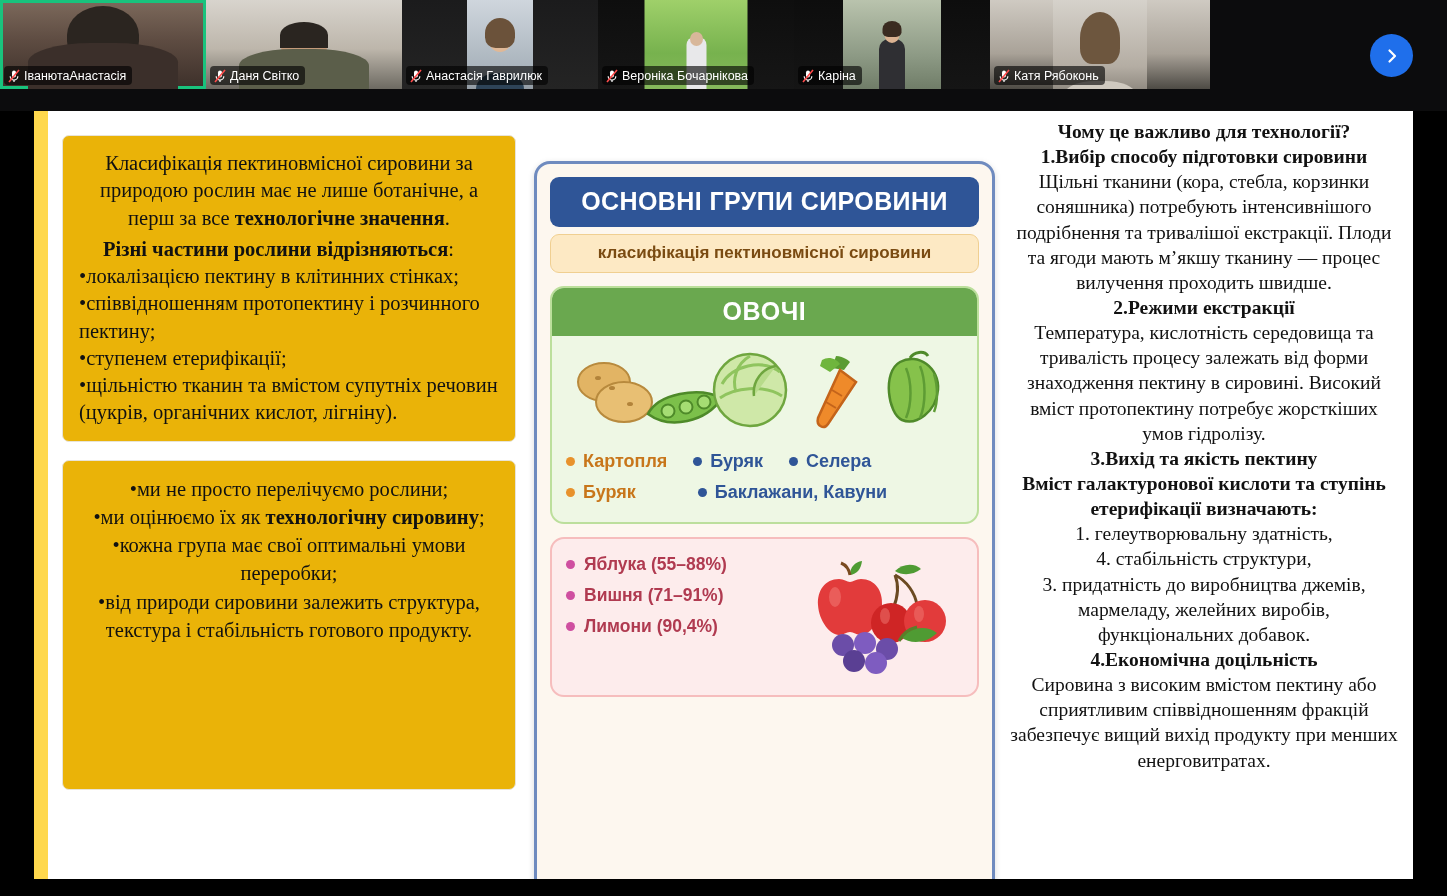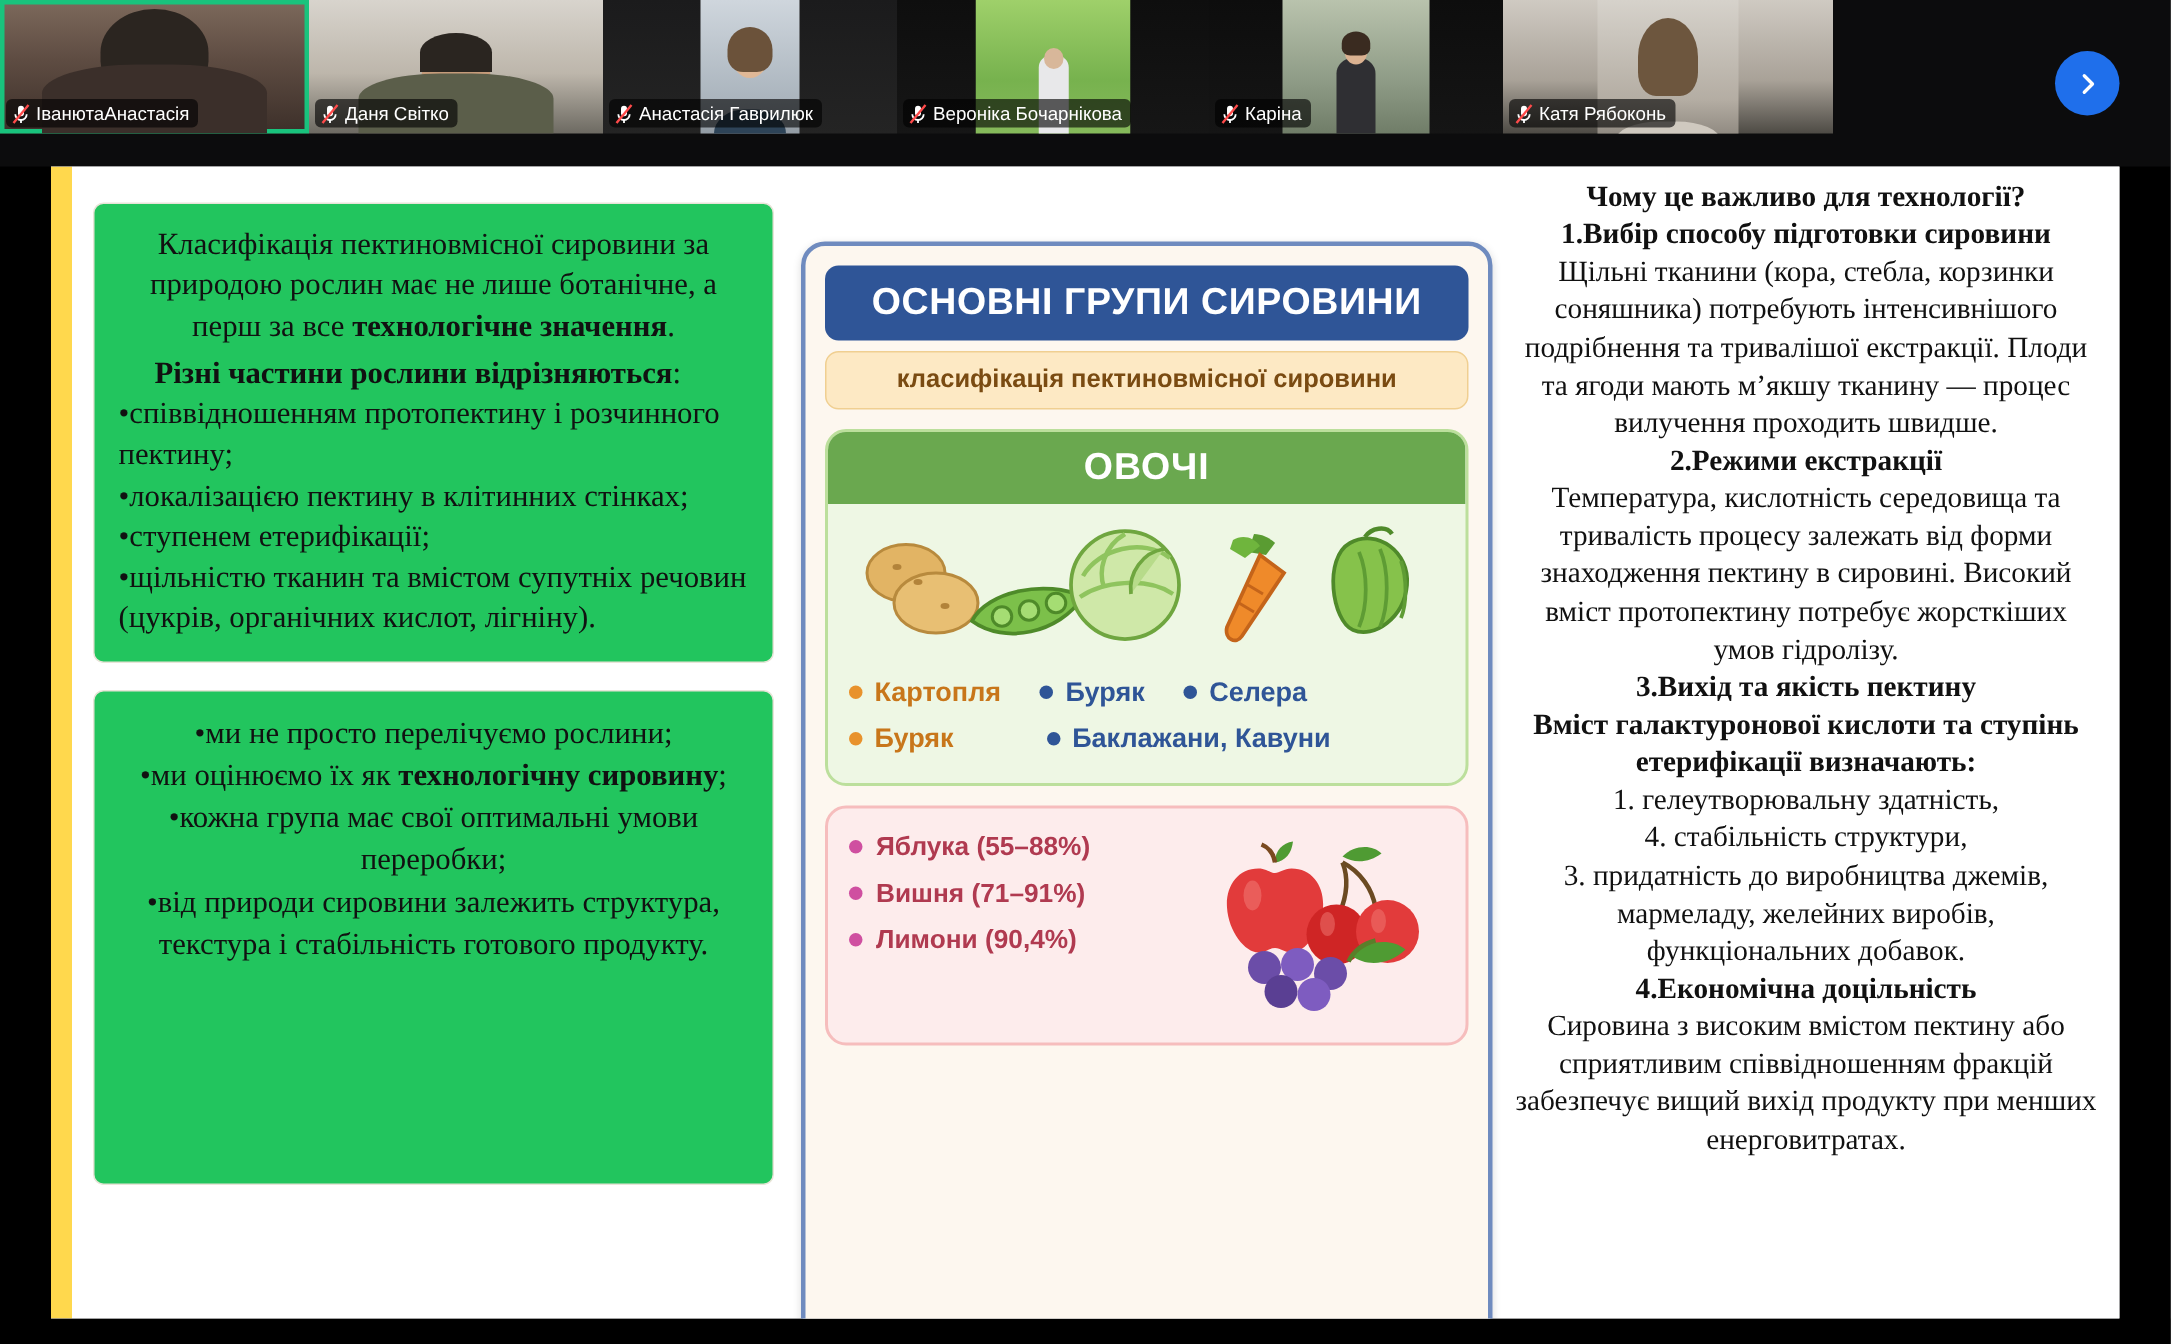--- a/index.html
+++ b/index.html
@@ -77,21 +77,21 @@
   .t0 { width: 206px; left: 0; }
   .t1 { width: 196px; }
   .t2 { width: 196px; }
   .t3 { width: 196px; }
   .t4 { width: 196px; }
   .t5 { width: 196px; padding-left: 24px; }
 
   .bg-a { background: linear-gradient(180deg,#7d6a5c 0%,#5e4c42 45%,#3c2f29 100%); }
   .bg-b { background: linear-gradient(180deg,#d8d4cd 0%,#bdb6ab 55%,#6d6a62 100%); }
   .bg-c { background: linear-gradient(180deg,#1b1b1c 0%,#242424 100%); }
-  .bg-d { background: linear-gradient(180deg,#0e0e0e 0%,#161616 100%); padding-left: 12px; }
+  .bg-d { background: linear-gradient(180deg,#0e0e0e 0%,#161616 100%); }
   .bg-e { background: linear-gradient(180deg,#0d0d0d 0%,#151515 100%); }
   .bg-f { background: linear-gradient(180deg,#cfcac2 0%,#a9a298 60%,#4e4b45 100%); }
   .head {
     position: absolute;
     left: 50%;
     transform: translateX(-50%);
     border-radius: 50%;
   }
   .body {
     position: absolute;
@@ -155,21 +155,21 @@
   }
 
   
   .col-left {
     position: absolute;
     left: 14px;
     top: 24px;
     width: 454px;
   }
   .panel {
-    background: #22c55e;
+    background: #eab308;
     border: 1px solid #e8e4d8;
     border-radius: 7px;
     padding: 14px 16px;
     font-family: "Liberation Serif", serif;
     color: #111;
   }
   .panel p { margin: 0; }
   .lead {
     font-size: 20.5px;
     line-height: 1.33;
@@ -471,22 +471,22 @@
     <div class="slide-inner">
 
       <div class="col-left">
         <div class="panel">
           <p class="lead">
             <span>Класифікація пектиновмісної сировини за природою рослин має не лише ботанічне, а перш за все </span><span class="bold">технологічне значення</span><span>.</span>
           </p>
           <p class="list-line" style="margin-top:4px;margin-left:24px;">
             <span class="bold">Різні частини рослини відрізняються</span><span>:</span>
           </p>
+          <p class="list-line">•локалізацією пектину в клітинних стінках;</p>
           <p class="list-line">•співвідношенням протопектину і розчинного пектину;</p>
-          <p class="list-line">•локалізацією пектину в клітинних стінках;</p>
           <p class="list-line">•ступенем етерифікації;</p>
           <p class="list-line">•щільністю тканин та вмістом супутніх речовин (цукрів, органічних кислот, лігніну).</p>
         </div>
 
         <div class="panel panel2">
           <p>•ми не просто перелічуємо рослини;</p>
           <p>
             <span>•ми оцінюємо їх як </span><span class="bold">технологічну сировину</span><span>;</span>
           </p>
           <p>•кожна група має свої оптимальні умови переробки;</p>

